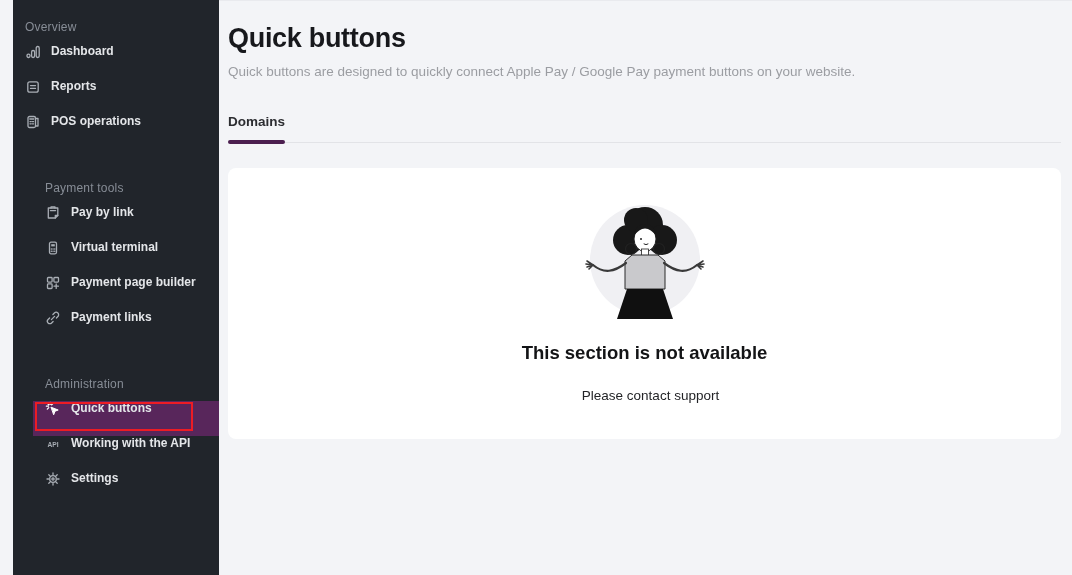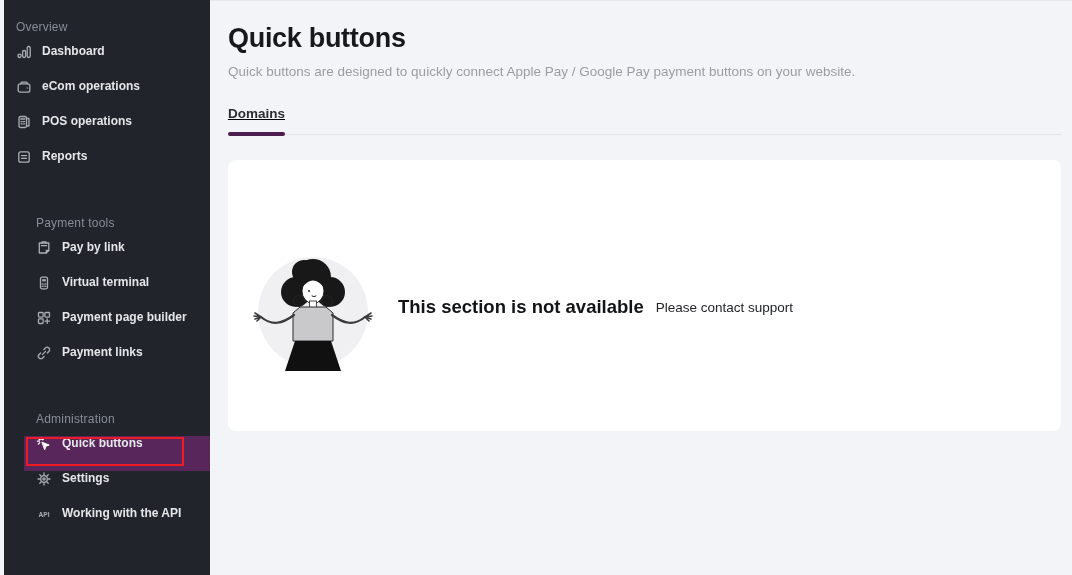--- a/index.html
+++ b/index.html
@@ -14,21 +14,21 @@
   html,body{margin:0;padding:0;}
   body{
     width:1072px;height:575px;overflow:hidden;
     font-family:"Liberation Sans","DejaVu Sans",sans-serif;
     background:var(--page-bg);
   }
   .app{position:relative;width:1072px;height:575px;}
 
   
   .sidebar{
-    position:absolute;left:4px;top:0;bottom:0;width:206px;
+    position:absolute;left:13px;top:0;bottom:0;width:206px;
     background:var(--sidebar-bg);padding-top:9px;z-index:2;
   }
   .side-section + .side-section{margin-top:21px;padding-left:20px;}
   .side-header{
     height:35px;display:flex;align-items:center;padding:0 12px;
     color:#878d96;font-size:12px;letter-spacing:.2px;
   }
   .side-item{
     height:35px;display:flex;align-items:flex-start;gap:10px;
     padding:0 12px;cursor:pointer;position:relative;
@@ -53,38 +53,37 @@
     padding:22px 11px 0 22px;
   }
   .page-title{
     margin:0;font-size:27px;line-height:31px;font-weight:bold;
     color:#17181c;letter-spacing:-.3px;
   }
   .page-subtitle{
     margin:10px 0 0;font-size:13.5px;line-height:16px;color:#9b9da2;
   }
   .tabs{
-    display:flex;gap:33px;margin-top:22px;
+    display:flex;gap:33px;margin-top:30px;
     border-bottom:1px solid #e2e3e7;
-    text-decoration:underline;
   }
   .tab{
     position:relative;font-size:13.5px;color:#989ba1;
     padding:4px 0 13px;cursor:pointer;
   }
   .tab.active{color:#2c2d31;font-weight:bold;}
   .tab-underline{
     position:absolute;left:0;right:0;bottom:-2px;height:4px;
     background:var(--underline);border-radius:2px;
   }
 
   
   .card{
     margin-top:25px;height:271px;background:var(--card-bg);
-    border-radius:8px;display:flex;flex-direction:row;
+    border-radius:8px;display:flex;flex-direction:column;
     align-items:center;text-align:center;
   }
   .illustration{margin-top:30px;line-height:0;}
   .empty-heading{
     margin:22px 0 0;font-size:18.5px;font-weight:bold;color:#131416;
   }
   .empty-subtext{margin:24px 0 0;font-size:13.5px;color:#232427;padding-left:12px;}
 </style>
 </head>
 <body>
@@ -100,47 +99,37 @@
               <rect x="2" y="10.2" width="3" height="3.3" rx="1.4"></rect>
               <rect x="6.6" y="6.5" width="3" height="7" rx="1.4"></rect>
               <rect x="11.2" y="2.5" width="3" height="11" rx="1.4"></rect>
             </svg>
           </span>
           <span class="side-label">Dashboard</span>
         </div>
         <div class="side-item">
           <span class="side-icon">
             <svg viewBox="0 0 16 16" fill="none" stroke="currentColor" stroke-width="1.3" stroke-linecap="round" stroke-linejoin="round">
-              <rect x="2.2" y="4.8" width="11.6" height="8.4" rx="2"></rect>
-              <path d="M4.6 4.8 L5.6 3.1 h5 l1 1.7"></path>
-              <circle cx="11.3" cy="9" r="0.7" fill="currentColor" stroke="none"></circle>
-            </svg>
-          </span>
-          <span class="side-label">eCom operations</span>
+              <rect x="2.8" y="2.8" width="10.4" height="10.4" rx="2"></rect>
+              <path d="M5.5 6.6 h5 M5.5 9.4 h5"></path>
+            </svg>
+          </span>
+          <span class="side-label">Reports</span>
         </div>
         <div class="side-item">
           <span class="side-icon">
             <svg viewBox="0 0 16 16" fill="none" stroke="currentColor" stroke-width="1.3" stroke-linecap="round" stroke-linejoin="round">
               <rect x="3" y="2.5" width="7.5" height="11" rx="1.5"></rect>
               <path d="M4.8 5 h4"></path>
               <path d="M5 7.6 h1.2 M7.4 7.6 h1.2 M5 9.8 h1.2 M7.4 9.8 h1.2"></path>
               <path d="M10.5 4.5 h2.5 v7.5 h-2.5"></path>
             </svg>
           </span>
           <span class="side-label">POS operations</span>
         </div>
-        <div class="side-item">
-          <span class="side-icon">
-            <svg viewBox="0 0 16 16" fill="none" stroke="currentColor" stroke-width="1.3" stroke-linecap="round" stroke-linejoin="round">
-              <rect x="2.8" y="2.8" width="10.4" height="10.4" rx="2"></rect>
-              <path d="M5.5 6.6 h5 M5.5 9.4 h5"></path>
-            </svg>
-          </span>
-          <span class="side-label">Reports</span>
-        </div>
       </div>
       <div class="side-section">
         <div class="side-header">Payment tools</div>
         <div class="side-item">
           <span class="side-icon">
             <svg viewBox="0 0 16 16" fill="none" stroke="currentColor" stroke-width="1.3" stroke-linecap="round" stroke-linejoin="round">
               <path d="M12.8 3 v7.5 l-2.5 2.5 h-7 v-10 z"></path>
               <path d="M6 3 V1.9 h4 V3"></path>
               <path d="M5.4 5.6 h5.2"></path>
               <path d="M12.8 10.5 h-2.5 v2.5"></path>
@@ -187,35 +176,35 @@
             <svg viewBox="0 0 16 16" fill="none" stroke="currentColor" stroke-width="1.3" stroke-linecap="round" stroke-linejoin="round">
               <path d="M5.2 1.4 v2 M1.4 5.2 h2 M2.3 2.3 l1.5 1.5 M2.3 8.1 l1.5-1.5 M8.1 2.3 l-1.5 1.5"></path>
               <path d="M6.3 6.3 L13.2 9 L10 10.2 L8.8 13.4 Z" fill="currentColor" stroke-width="1"></path>
             </svg>
           </span>
           <span class="side-label">Quick buttons</span>
           <div class="annotation-box"></div>
         </div>
         <div class="side-item">
           <span class="side-icon">
+            <svg viewBox="0 0 16 16">
+              <text x="8" y="10.8" text-anchor="middle" font-size="6.6" font-family="sans-serif" fill="currentColor">API</text>
+            </svg>
+          </span>
+          <span class="side-label">Working with the API</span>
+        </div>
+        <div class="side-item">
+          <span class="side-icon">
             <svg viewBox="0 0 16 16" fill="none" stroke="currentColor" stroke-width="1.3" stroke-linecap="round" stroke-linejoin="round">
               <circle cx="8" cy="8" r="3.3"></circle>
               <circle cx="8" cy="8" r="1.1"></circle>
               <path d="M8 2 v1.6 M8 12.4 V14 M2 8 h1.6 M12.4 8 H14 M3.8 3.8 l1.1 1.1 M11.1 11.1 l1.1 1.1 M12.2 3.8 l-1.1 1.1 M4.9 11.1 l-1.1 1.1"></path>
             </svg>
           </span>
           <span class="side-label">Settings</span>
-        </div>
-        <div class="side-item">
-          <span class="side-icon">
-            <svg viewBox="0 0 16 16">
-              <text x="8" y="10.8" text-anchor="middle" font-size="6.6" font-family="sans-serif" fill="currentColor">API</text>
-            </svg>
-          </span>
-          <span class="side-label">Working with the API</span>
         </div>
       </div>
     </aside>
 
   <main class="main">
     <h1 class="page-title">Quick buttons</h1>
     <p class="page-subtitle">Quick buttons are designed to quickly connect Apple Pay / Google Pay payment buttons on your website.</p>
 
     <div class="tabs">
         <div class="tab active">Domains<span class="tab-underline"></span></div>

